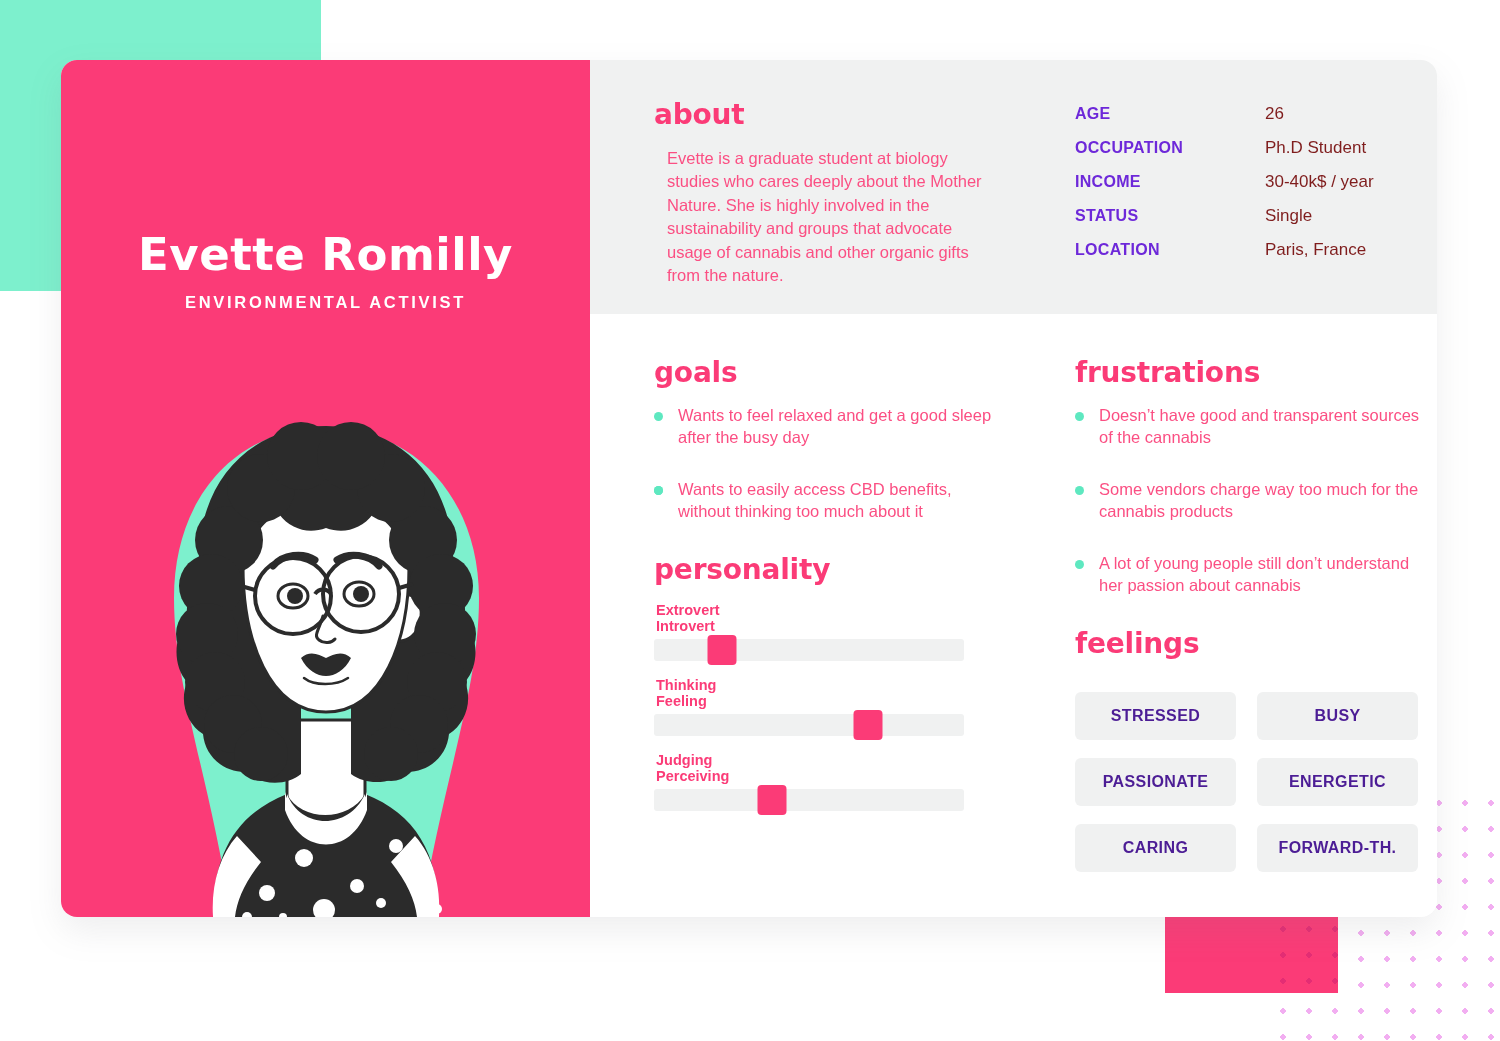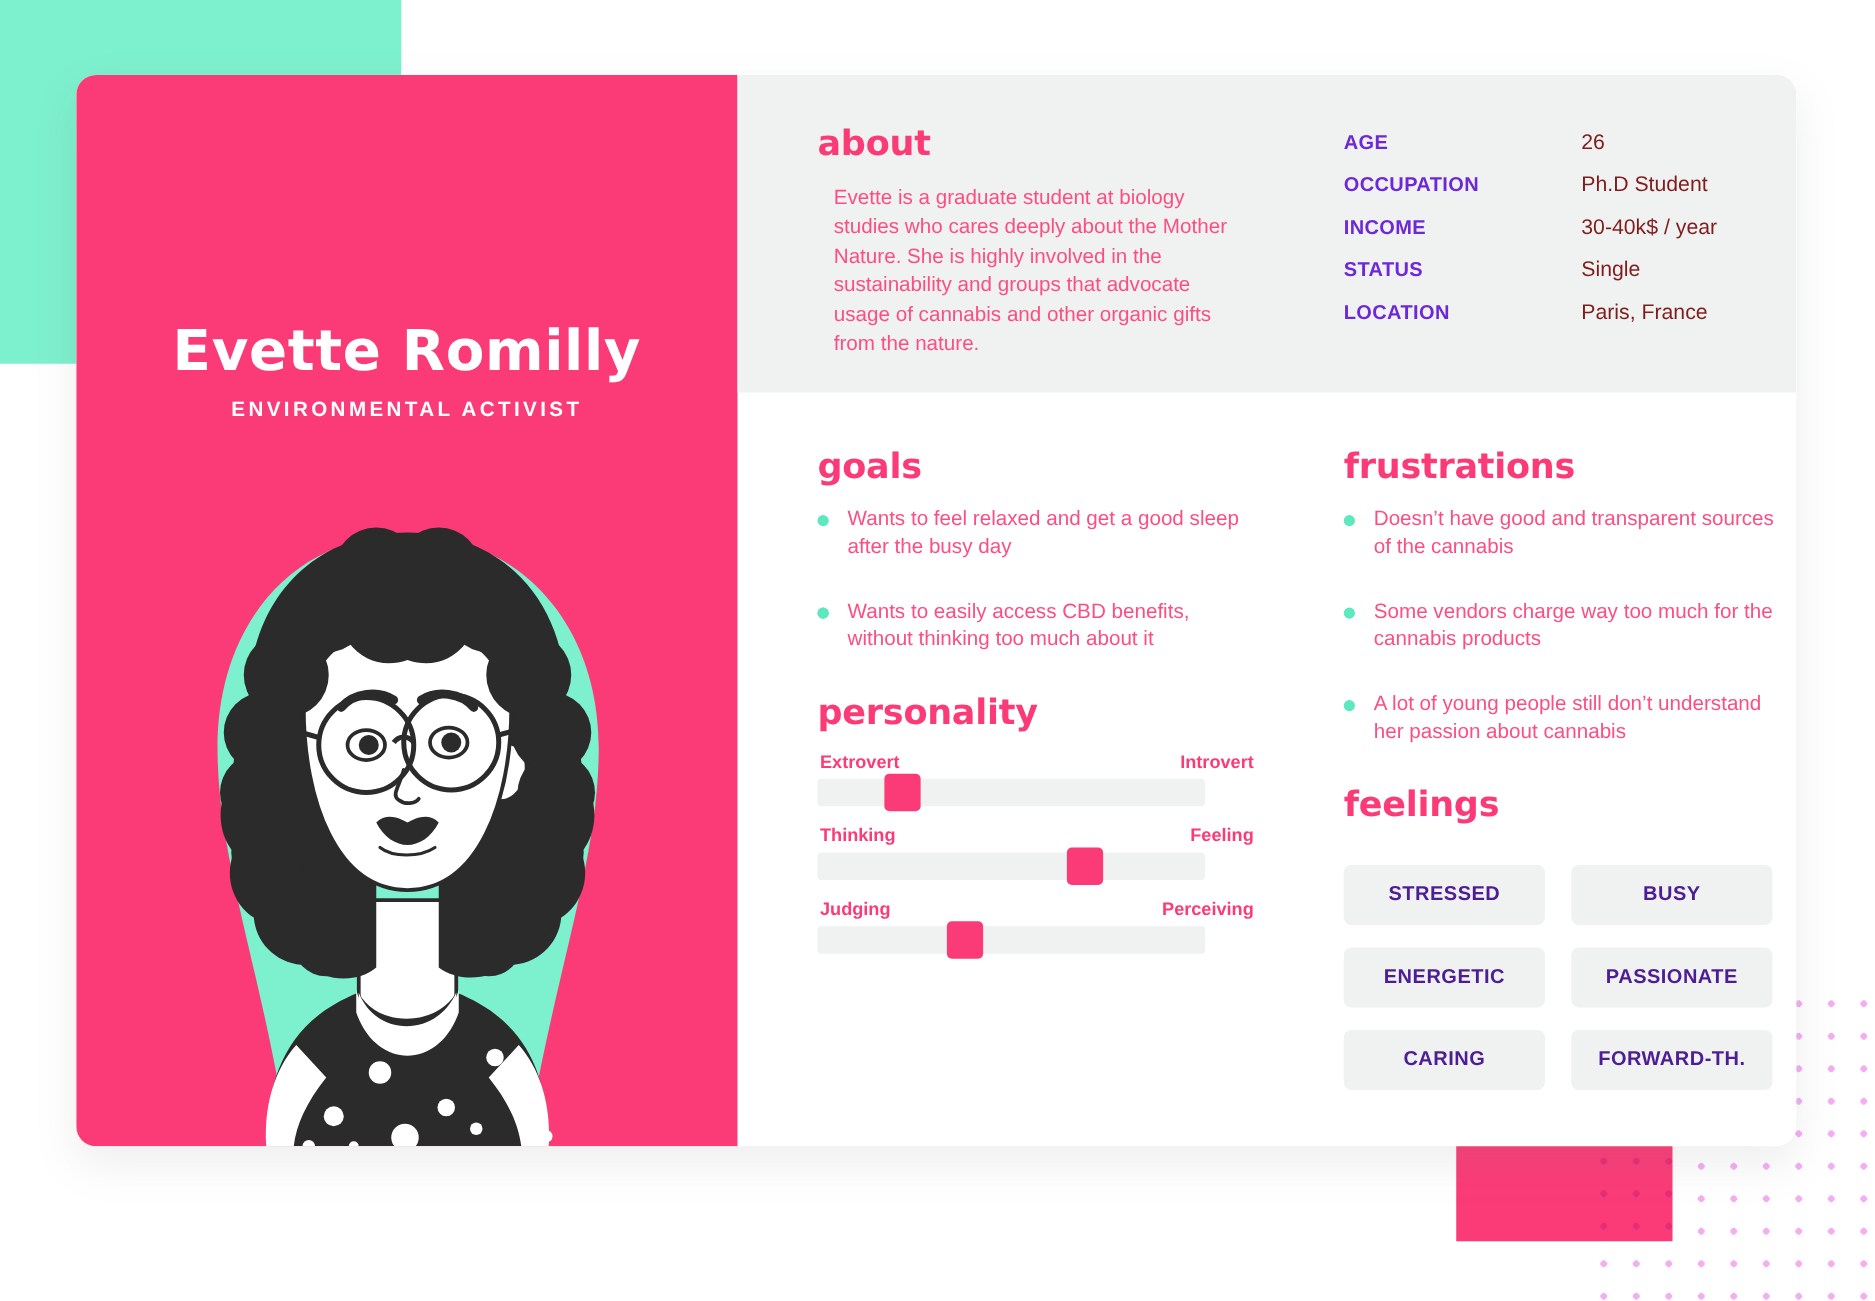--- a/index.html
+++ b/index.html
@@ -47,21 +47,21 @@
   }
 
   
   .panel-left{
     position:relative;
     width:529px;flex:0 0 529px;
     background:#fb3b77;
     overflow:hidden;
   }
   .identity{
-    position:absolute;left:0;right:0;top:198px;
+    position:absolute;left:0;right:0;top:172px;
     text-align:center;
     z-index:3;
   }
   .persona-name{
     color:#ffffff;
     font-size:45px;
     font-weight:bold;
     letter-spacing:.5px;
     line-height:1;
     margin:0 0 16px 0;
@@ -145,21 +145,21 @@
     width:9px;height:9px;border-radius:50%;
     background:#5ee8c0;
   }
 
   
   .sliders{margin-top:12px;}
   .slider-row{margin-bottom:16px;}
   .slider-ends{
     display:flex;justify-content:space-between;
     color:#fb3b77;font-weight:bold;font-size:14.5px;
-    margin-bottom:5px;padding:0 2px;
+    margin-bottom:5px;padding:0 2px;flex-direction:column;
   }
   .slider-track{
     position:relative;
     height:22px;
     background:#f0f1f1;
     border-radius:3px;
     width:310px;
   }
   .slider-handle{
     position:absolute;top:-4px;
@@ -398,22 +398,22 @@
           <li>
             <span class="bullet-dot"></span>
             <span>A lot of young people still don’t understand her passion about cannabis</span>
           </li>
         </ul>
 
         <h2 class="section-title heading-gap">feelings</h2>
         <div class="chips">
           <div class="chip">STRESSED</div>
           <div class="chip">BUSY</div>
+          <div class="chip">PASSIONATE</div>
           <div class="chip">ENERGETIC</div>
-          <div class="chip">PASSIONATE</div>
           <div class="chip">CARING</div>
           <div class="chip">FORWARD-TH.</div>
         </div>
       </div>
 
     </div>
   </div>
 </div>
 
 </body></html>

